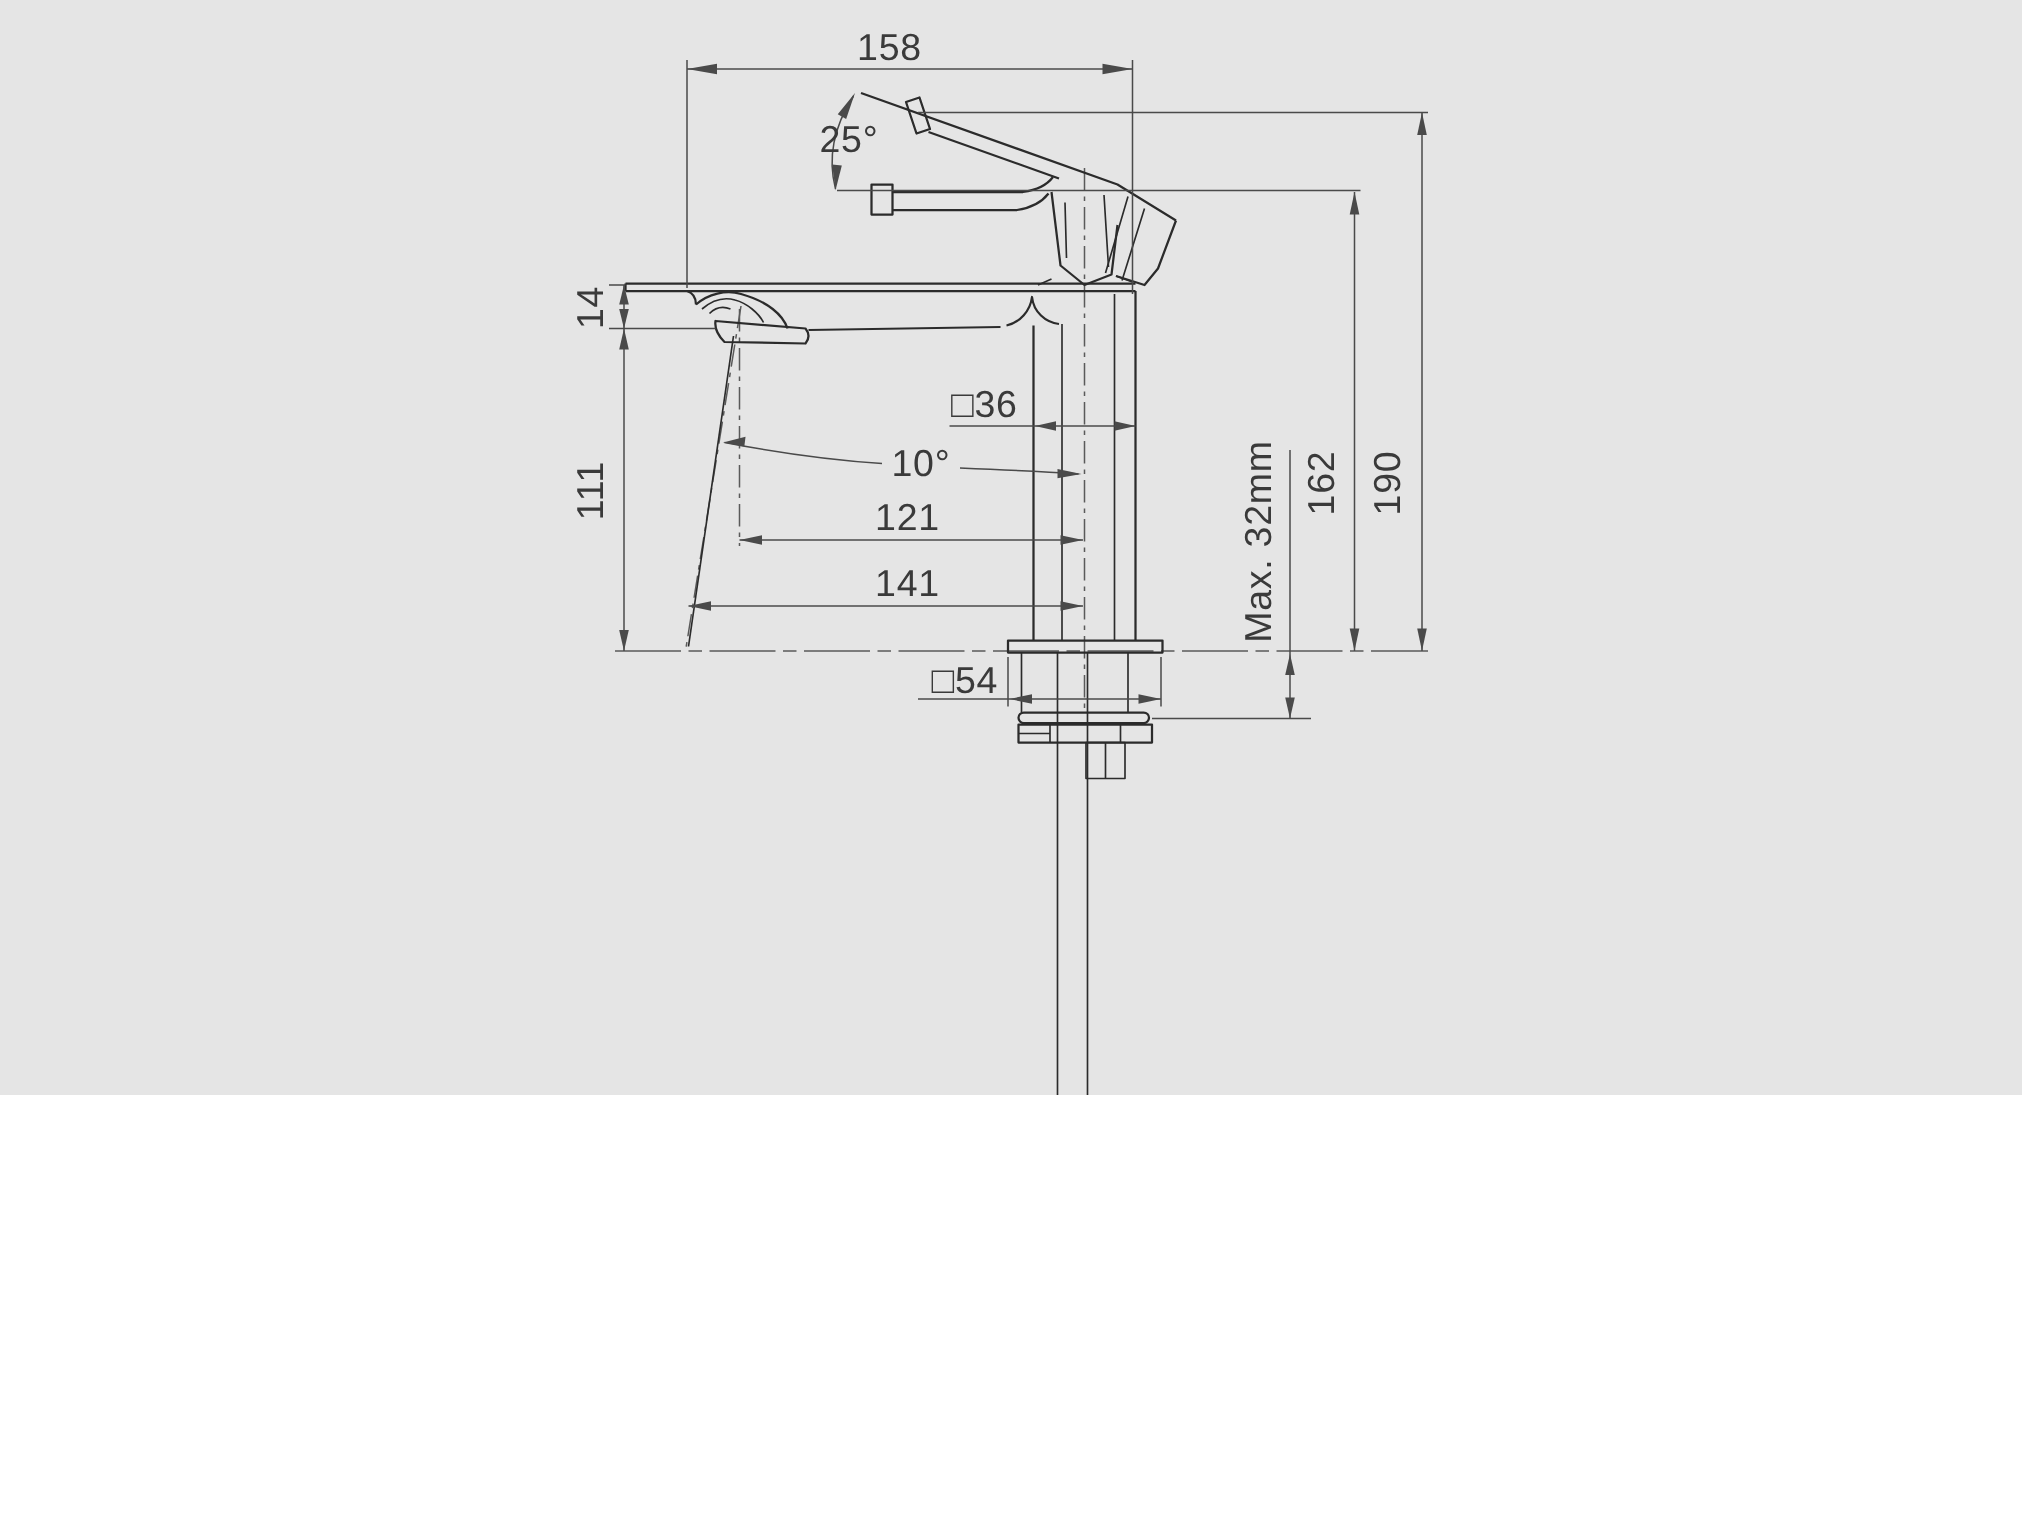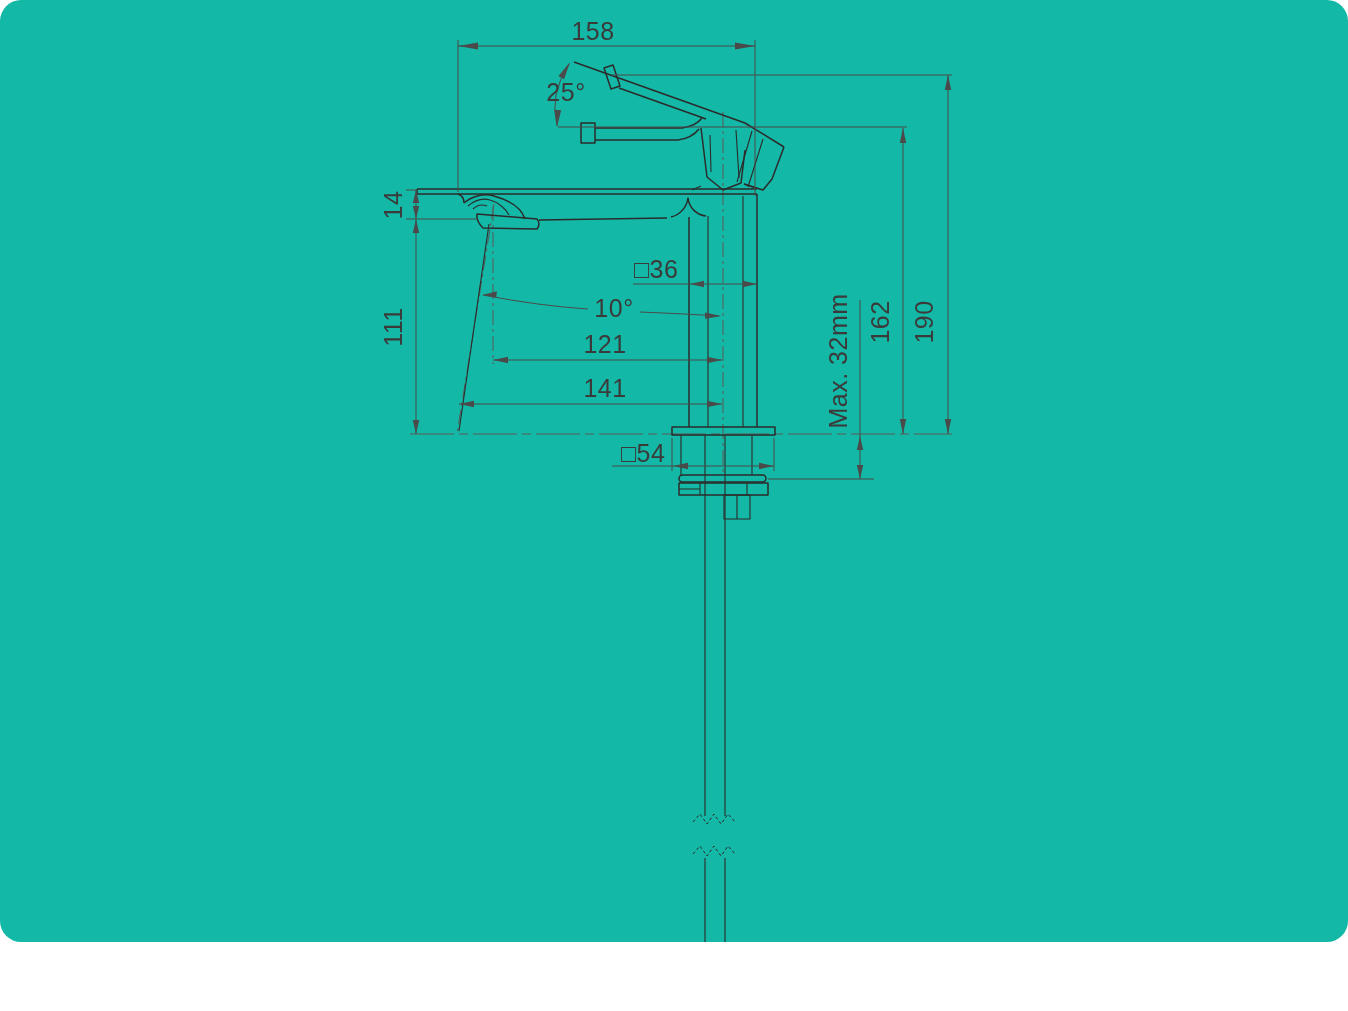--- a/index.html
+++ b/index.html
@@ -1,16 +1,16 @@
 <!DOCTYPE html>
 <html><head>
 <meta charset="utf-8">
 <style>
   html,body{margin:0;padding:0;background:#ffffff;}
-  .stage{width:1348px;height:942px;position:relative;background:#14b8a6;overflow:hidden;border-radius:21px;}
+  .stage{width:1348px;height:730px;position:relative;background:#e5e5e5;overflow:hidden;}
   svg{display:block;}
   text{font-family:"Liberation Sans","DejaVu Sans",sans-serif;font-size:25px;letter-spacing:0.5px;}
   .dimtext{font-size:25px;}
 </style>
 </head>
 <body>
 
 <div class="stage">
 <svg viewBox="0 0 1348 1011" width="1348" height="1011">
 

